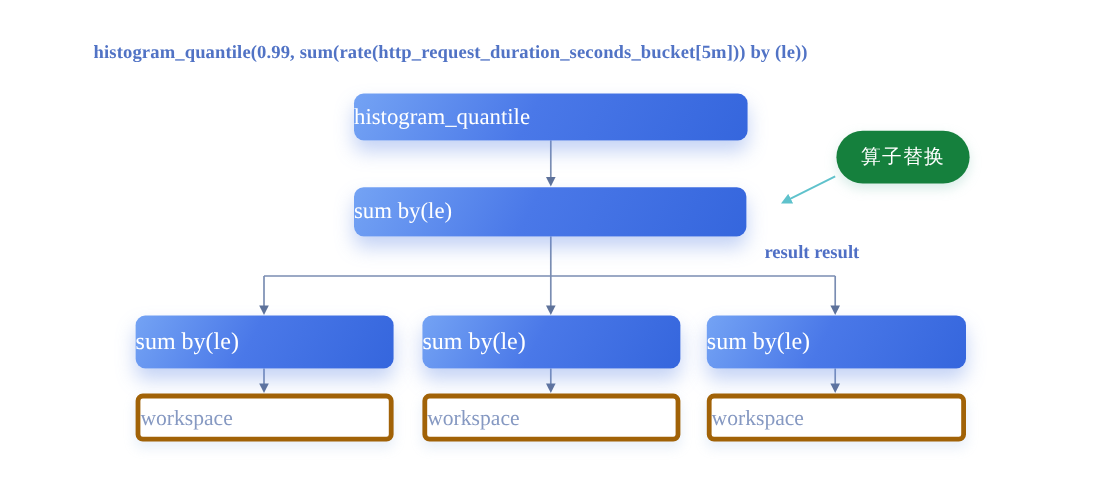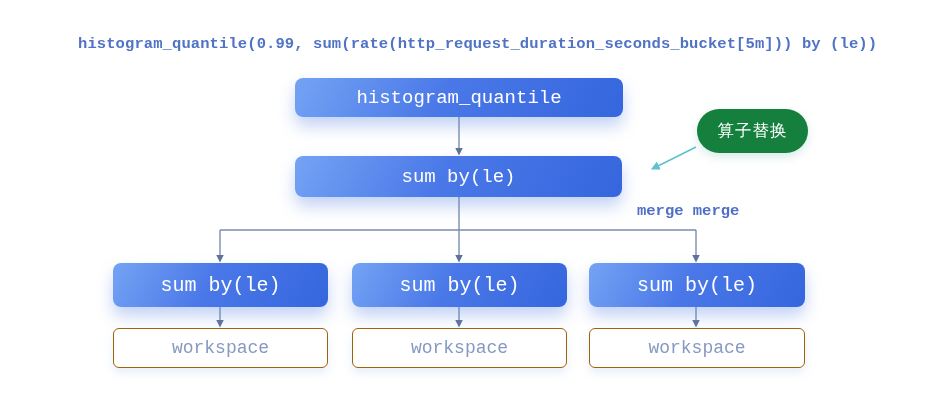--- a/index.html
+++ b/index.html
@@ -2,58 +2,58 @@
 <html><head>
 <meta charset="utf-8">
 <style>
   * { margin: 0; padding: 0; box-sizing: border-box; }
   html, body { background: #ffffff; }
   .canvas {
     position: relative;
     width: 925px;
     height: 412px;
     background: #ffffff;
-    font-family: Liberation Mono, monospace;
+    font-family: Liberation Serif, serif;
     overflow: hidden;
   }
   .query-title {
     position: absolute;
     left: 78px;
     top: 35px;
     font-size: 15.5px;
     font-weight: bold;
     color: #5173C5;
     letter-spacing: 0.1px;
     white-space: nowrap;
   }
   .node {
     position: absolute;
     display: flex;
     align-items: center;
-    justify-content: center;
+    justify-content: flex-start;
     white-space: nowrap;
   }
   .node-blue {
     background: linear-gradient(118deg, #74A3F4 0%, #4A78E8 45%, #3566DD 100%);
     color: #ffffff;
     border-radius: 8px;
     box-shadow: 0 9px 16px rgba(96, 138, 229, 0.38);
     font-size: 19px;
   }
   .node-root { left: 295px; top: 78px; width: 328px; height: 39px; }
   .node-mid  { left: 295px; top: 156px; width: 327px; height: 41px; }
   .node-leaf { top: 263px; height: 44px; font-size: 20px; }
   .leaf-0 { left: 113px; width: 215px; }
   .leaf-1 { left: 352px; width: 215px; }
   .leaf-2 { left: 589px; width: 216px; }
   .node-workspace {
     top: 328px;
     height: 40px;
     background: #ffffff;
-    border: 1px solid #a16207;
+    border: 4px solid #a16207;
     border-radius: 6px;
     color: #8699C2;
     font-size: 18px;
     box-shadow: 0 5px 10px rgba(150, 180, 225, 0.22);
   }
   .badge {
     position: absolute;
     left: 697px;
     top: 109px;
     width: 111px;
@@ -121,21 +121,21 @@
   </div>
 
   <div class="node node-blue node-mid">
     <span>sum by(le)</span>
   </div>
 
   <div class="badge">
     <span>算子替换</span>
   </div>
 
-  <div class="merge-label">merge merge</div>
+  <div class="merge-label">result result</div>
 
   <div class="node node-blue node-leaf leaf-0">
     <span>sum by(le)</span>
   </div>
   <div class="node node-blue node-leaf leaf-1">
     <span>sum by(le)</span>
   </div>
   <div class="node node-blue node-leaf leaf-2">
     <span>sum by(le)</span>
   </div>

